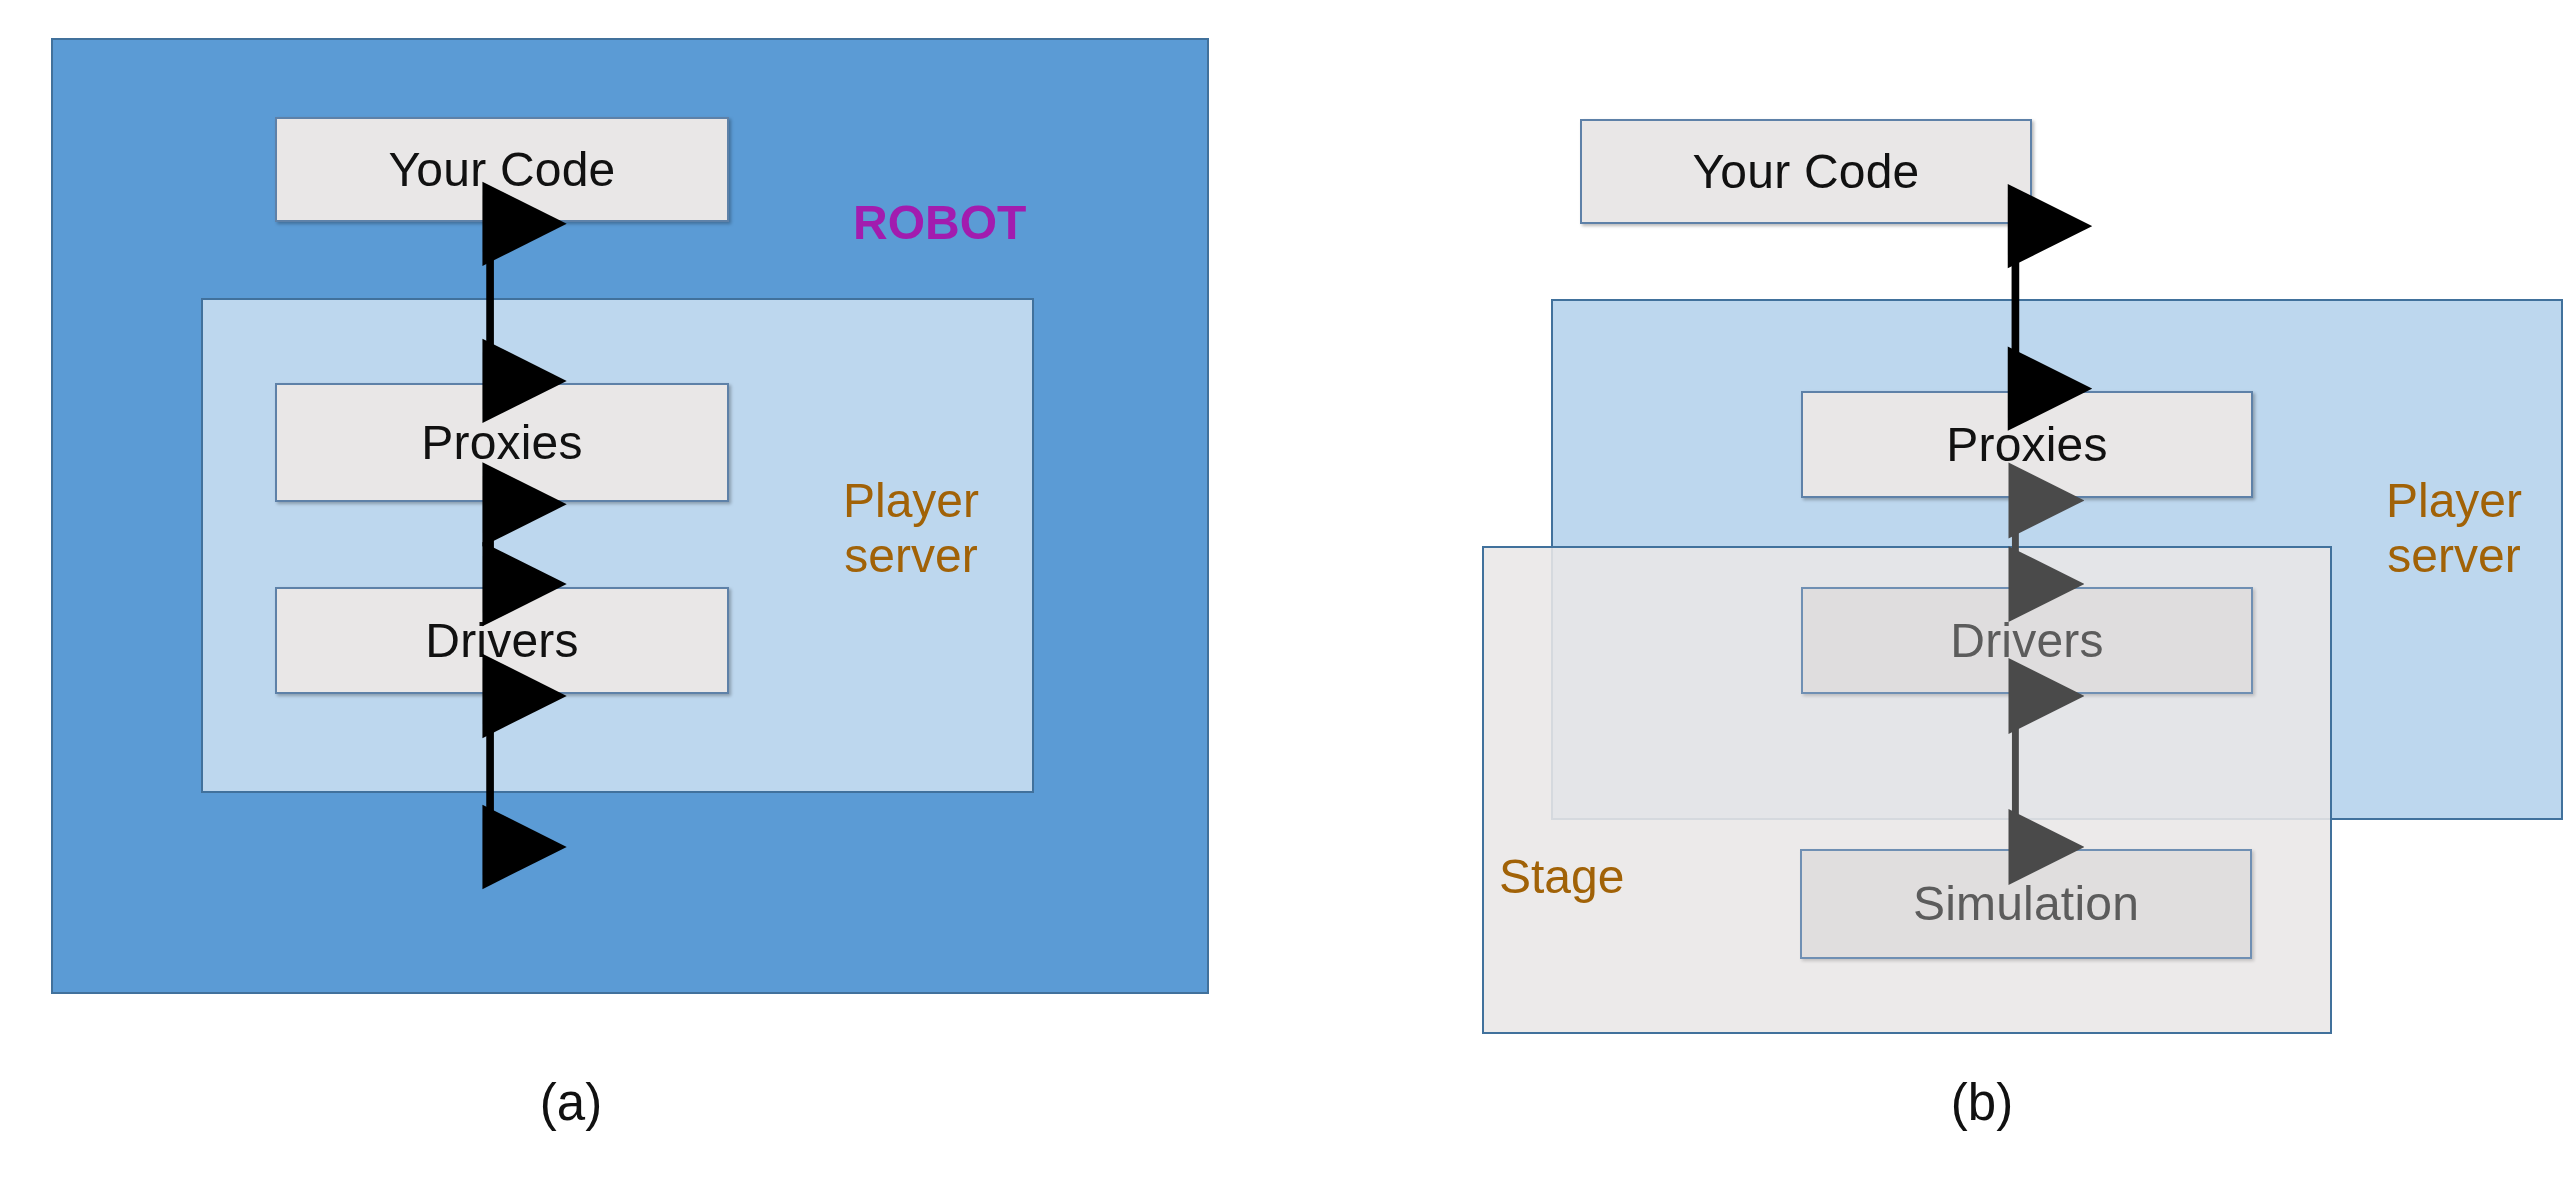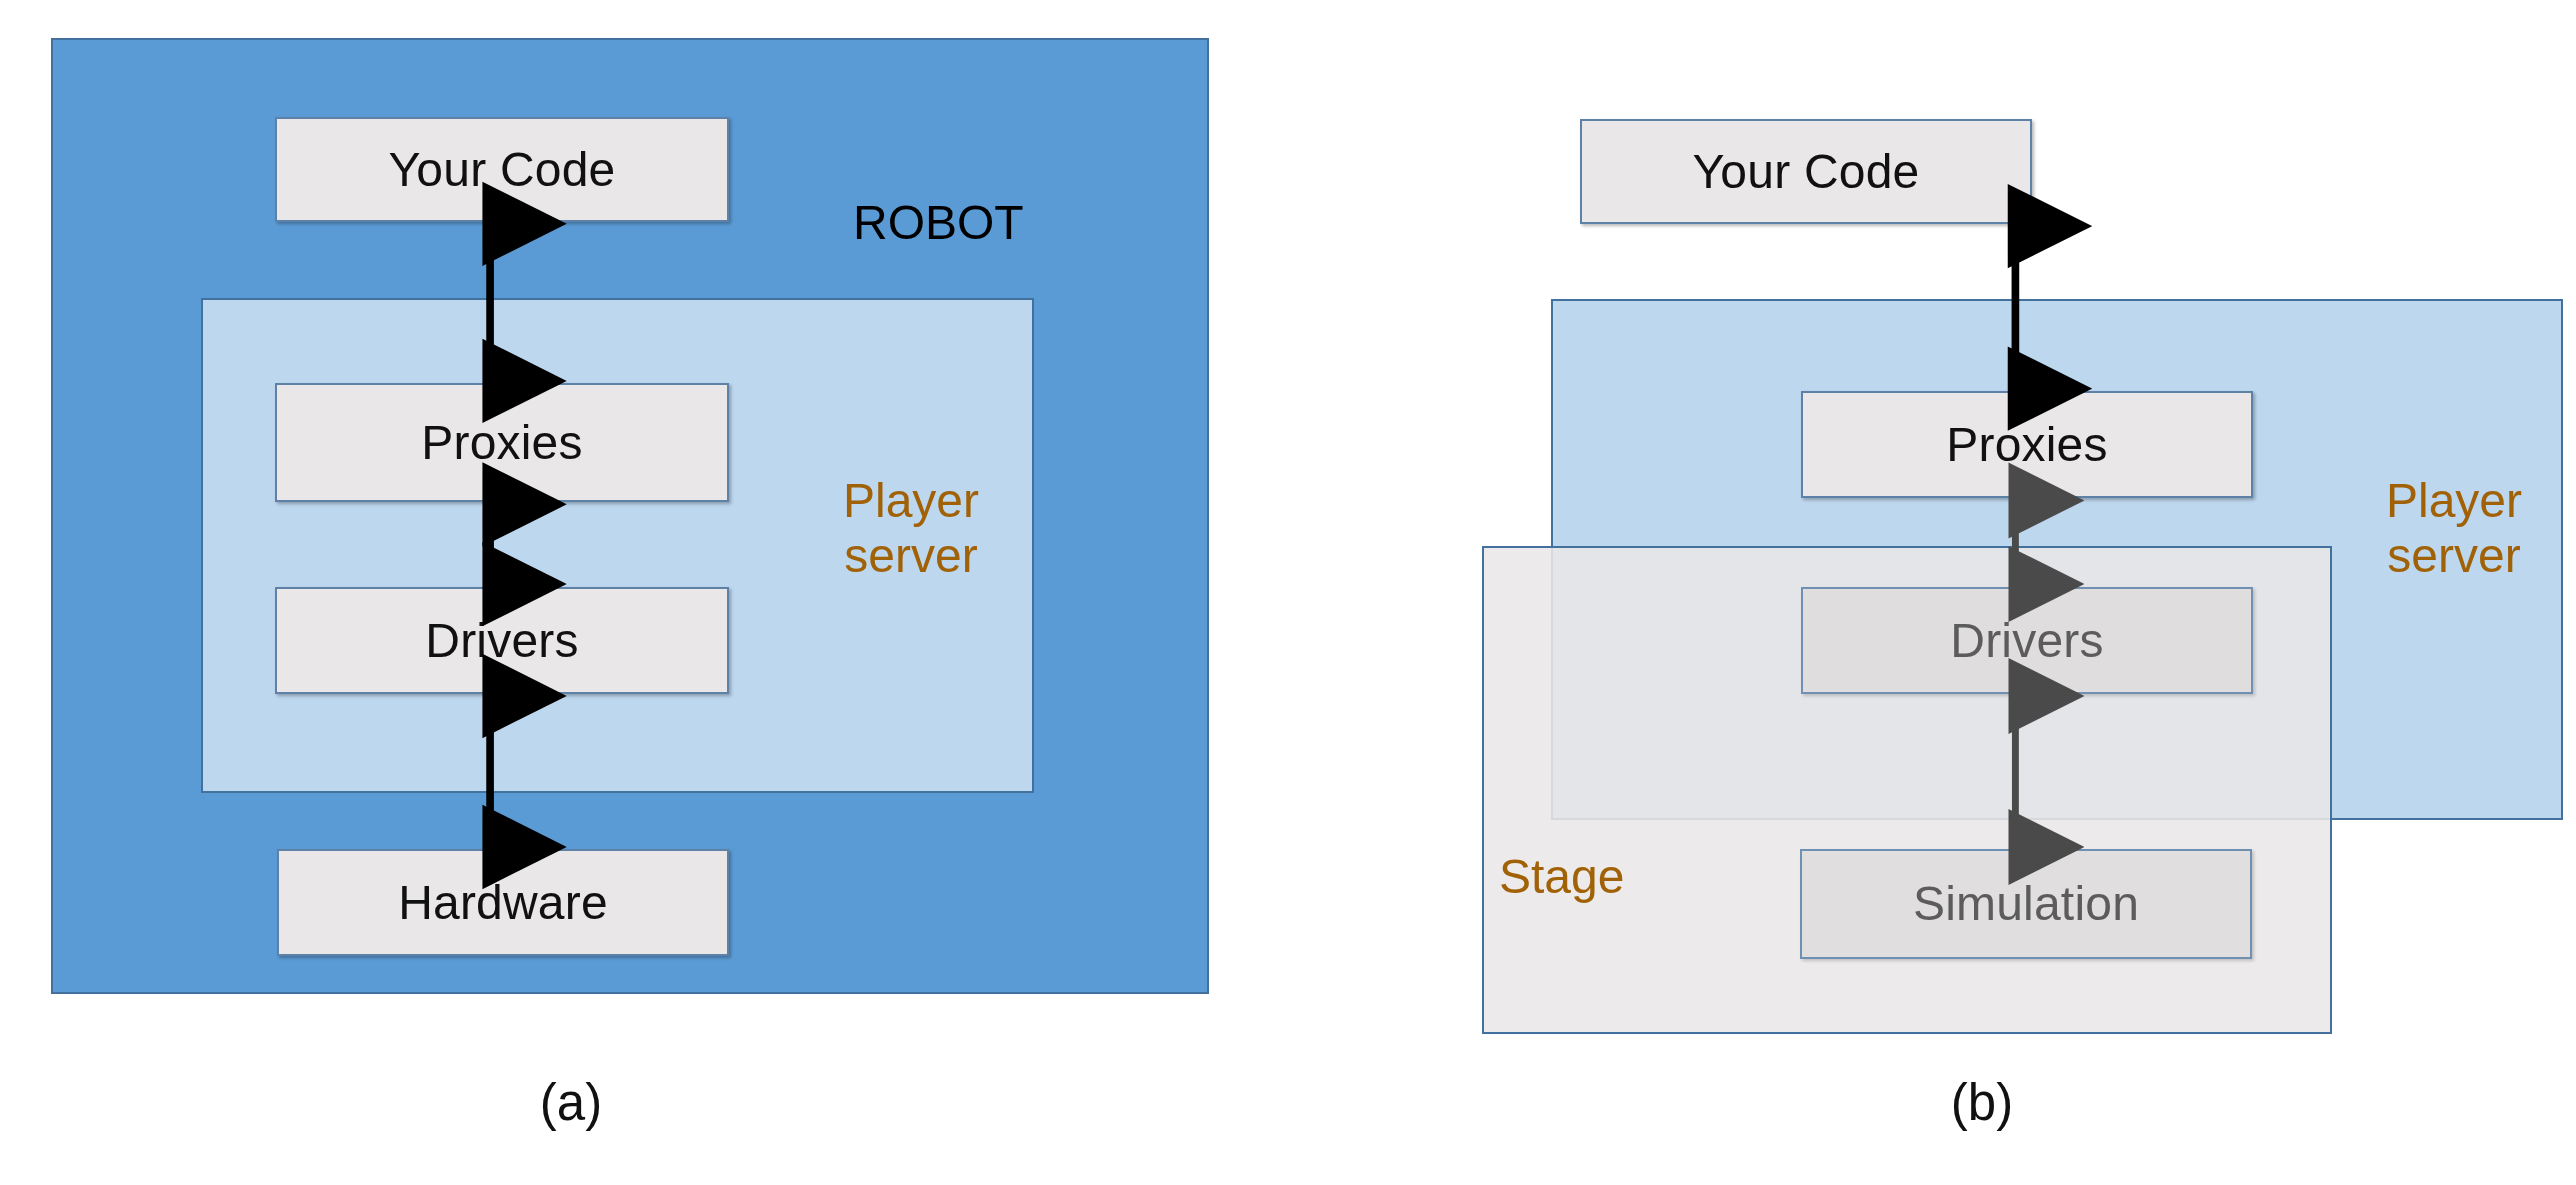--- a/index.html
+++ b/index.html
@@ -76,21 +76,22 @@
 
   
   .label {
     position: absolute;
     font-size: 48px;
     line-height: 1.14;
     color: #a16207;
     white-space: pre-line;
   }
   .label.white {
-    color: #000000;
+    color: #a21caf;
+    font-weight: bold;
   }
 
   
   .caption {
     position: absolute;
     font-size: 51px;
     color: #111111;
     text-align: center;
   }
 
@@ -117,21 +118,20 @@
 
   <div class="label" style="left:815px; top:474px; width:192px; text-align:center;">Player
 server</div>
 
   <div class="box component" style="left:263px; top:117px; width:454px; height:105px;">Your Code</div>
 
   <div class="box component" style="left:263px; top:383px; width:454px; height:119px;">Proxies</div>
 
   <div class="box component" style="left:263px; top:587px; width:454px; height:107px;">Drivers</div>
 
-  <div class="box component" style="left:265px; top:849px; width:452px; height:107px;">Hardware</div>
 
   <div class="caption" style="left:456px; top:1073px; width:230px;">(a)</div>
 
   <div class="box player-container-right" style="left:1539px; top:299px; width:1012px; height:521px;"></div>
 
   <div class="box stage-container" style="left:1470px; top:546px; width:850px; height:488px;"></div>
 
   <div class="label" style="left:2358px; top:474px; width:192px; text-align:center;">Player
 server</div>
 

